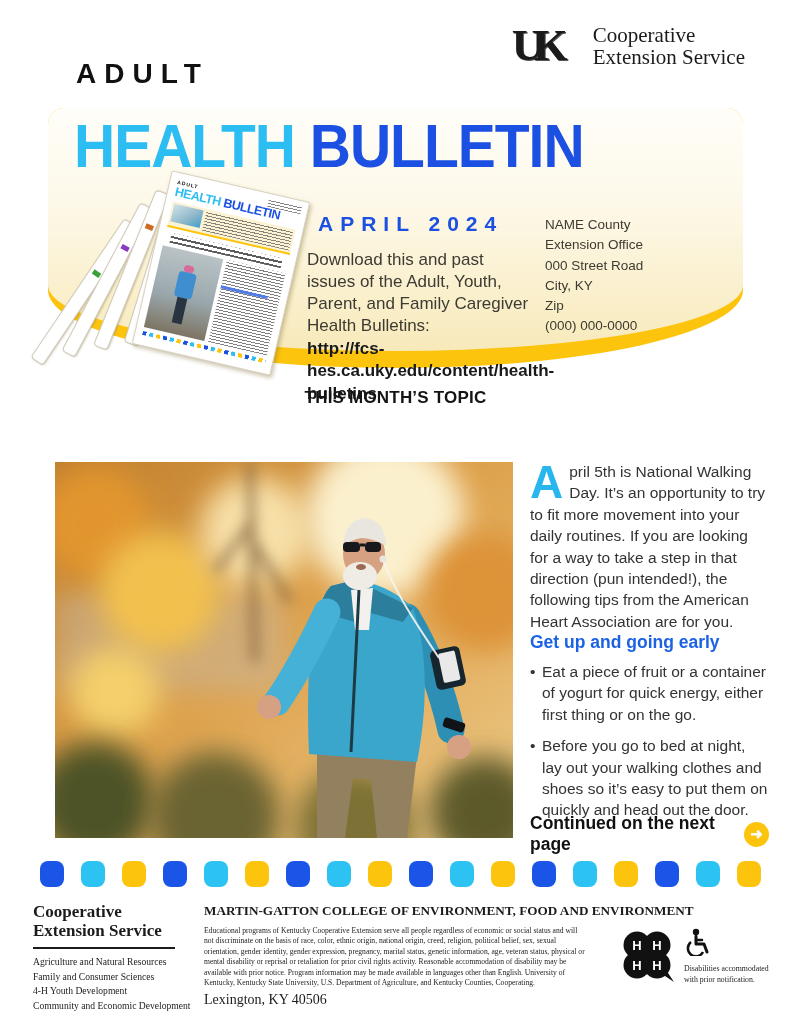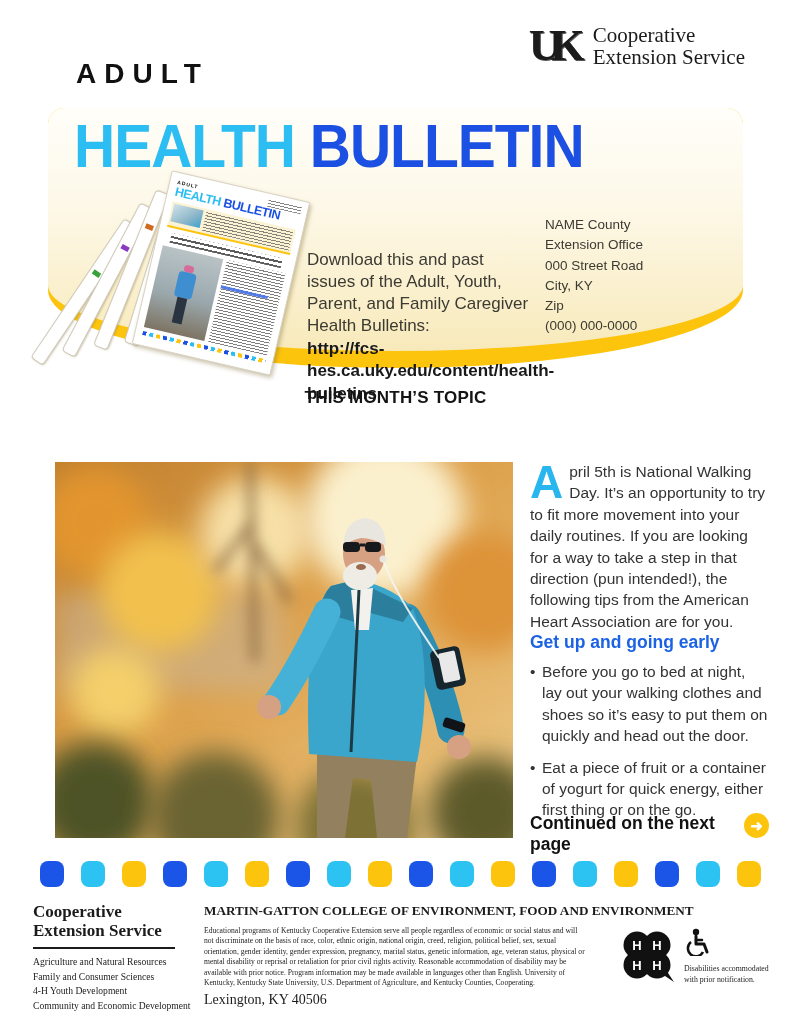--- a/index.html
+++ b/index.html
@@ -4,21 +4,21 @@
 <style>
   * { margin:0; padding:0; box-sizing:border-box; }
   html,body { background:#888; }
   body { font-family:"Liberation Sans", sans-serif; }
   .page {
     position:relative; width:791px; height:1024px; margin:0 auto;
     background:#ffffff; overflow:hidden;
   }
 
   
-  .uk-block { position:absolute; top:24px; right:46px; display:flex; align-items:center; gap:8px; }
+  .uk-block { position:absolute; top:24px; right:46px; display:flex; align-items:center; gap:25px; }
   .uk-mark {
     font-family:"Liberation Serif", serif; font-weight:bold; font-size:44px;
     letter-spacing:-10px; color:#1b1b1b; line-height:0.9; padding-right:10px;
     text-shadow:1px 1px 0 #555;
   }
   .uk-text { font-family:"Liberation Serif", serif; font-size:21px; color:#1b1b1b; line-height:1.05; }
 
   .kicker {
     position:absolute; left:76px; top:58px;
     font-size:28px; font-weight:800; letter-spacing:8px; color:#111;
@@ -102,21 +102,21 @@
   
   .photo { position:absolute; left:55px; top:462px; width:458px; height:376px; }
   .col { position:absolute; left:530px; top:461px; width:239px; color:#333; }
   .dropcap { float:left; font-size:46px; line-height:0.82; font-weight:800; color:#29b6ef; padding-right:6px; padding-top:3px; }
   .intro { font-size:15.5px; line-height:1.38; }
   .sec-head { margin-top:0; font-size:17.5px; font-weight:800; color:#1b62e4; }
   .bullets { margin-top:8px; list-style:none; }
   .bullets li { font-size:15.5px; line-height:1.38; padding-left:12px; position:relative; margin-bottom:10px; }
   .bullets li::before { content:"•"; position:absolute; left:0; top:0; }
   .continued { position:absolute; left:530px; top:813px; width:239px;
-    display:flex; gap:9px;
+    display:flex; align-items:center; gap:9px;
     font-size:17.5px; font-weight:800; color:#111; }
   .arrow-circle { width:25px; height:25px; border-radius:50%; background:#fdc40e;
     color:#fff; display:flex; align-items:center; justify-content:center;
     font-size:15px; font-weight:bold; flex:none; }
 
   
   .dots { position:absolute; left:40px; top:861px; width:721px; display:flex; justify-content:space-between; }
   .dot { width:24px; height:26px; border-radius:8px; }
 
   
@@ -189,20 +189,21 @@
             <span class="leg"></span>
           </div>
         <div class="mini-col">
             <span class="bh"></span>
           </div>
       </div>
       <div class="mini-dots"></div>
     </div>
   </div>
 
+  <div class="issue">APRIL 2024</div>
 
   <div class="download">
     <span>Download this and past issues of the Adult, Youth, Parent, and Family Caregiver Health Bulletins:</span>
     <a href="#">
       <span>http://fcs-hes.ca.uky.edu/</span><span>content/health-bulletins</span>
     </a>
   </div>
 
   <div class="address">NAME County
 Extension Office
@@ -276,22 +277,22 @@
       </g>
     </svg>
   </div>
 
   <div class="col">
     <div class="intro">
       <span class="dropcap">A</span><span>pril 5th is National Walking Day. It’s an opportunity to try to fit more movement into your daily routines. If you are looking for a way to take a step in that direction (pun intended!), the following tips from the American Heart Association are for you.</span>
     </div>
     <div class="sec-head">Get up and going early</div>
     <ul class="bullets">
+      <li>Eat a piece of fruit or a container of yogurt for quick energy, either first thing or on the go.</li>
       <li>Before you go to bed at night, lay out your walking clothes and shoes so it’s easy to put them on quickly and head out the door.</li>
-      <li>Eat a piece of fruit or a container of yogurt for quick energy, either first thing or on the go.</li>
     </ul>
   </div>
 
   <div class="continued">
     <span>Continued on the next page</span>
     <span class="arrow-circle">➜</span>
   </div>
 
   <div class="dots">
       <div class="dot" style="background: rgb(27, 85, 232);"></div>

